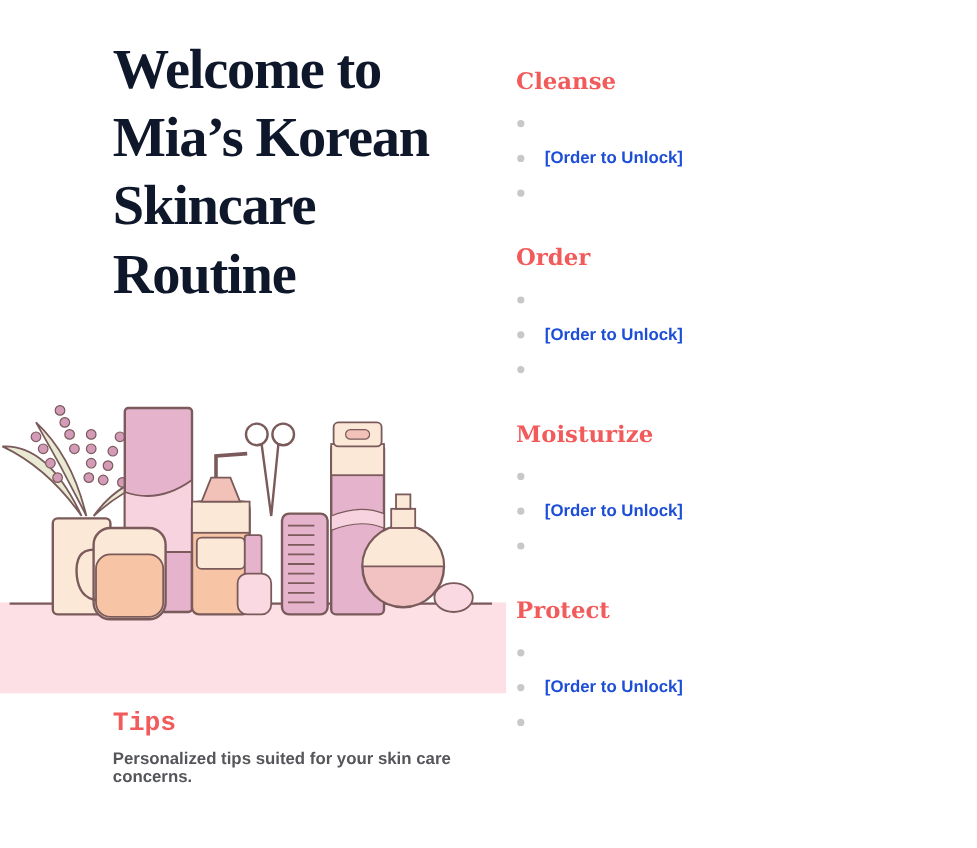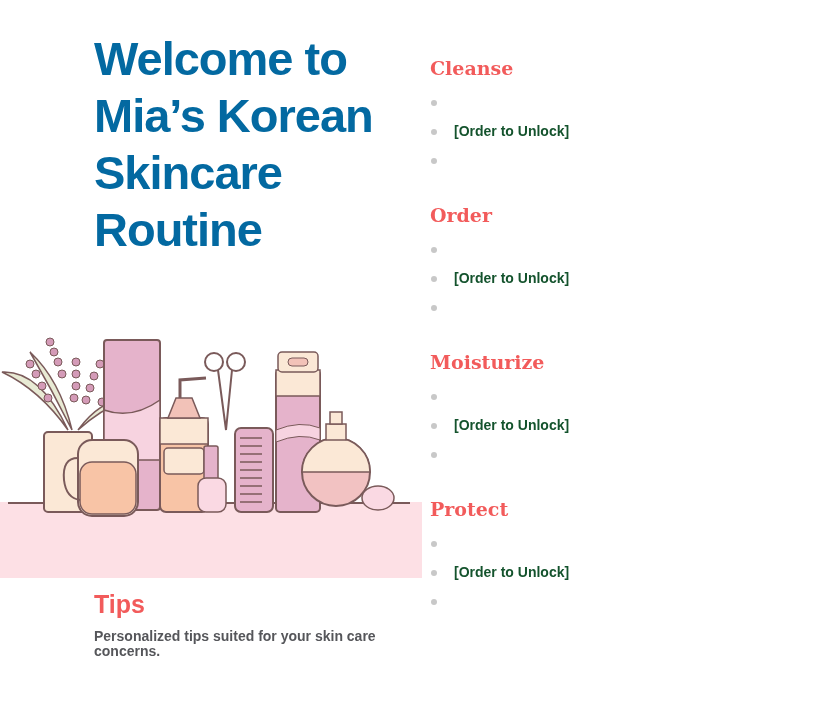--- a/index.html
+++ b/index.html
@@ -1,28 +1,28 @@
 <!DOCTYPE html>
 <html><head>
 <meta charset="utf-8">
 <style>
   html, body { margin:0; padding:0; background:#ffffff; }
   body { width:814px; height:707px; position:relative; overflow:hidden; font-family:"Liberation Sans", sans-serif; }
   .hero-title { position:absolute; left:94px; top:30px; width:320px; margin:0;
-    font-family:Liberation Sans, sans-serif; font-weight:bold; font-size:47px; line-height:57px;
-    color:#0369a1; letter-spacing:-1px; }
+    font-family:Liberation Serif, serif; font-weight:bold; font-size:47px; line-height:57px;
+    color:#0f172a; letter-spacing:-1px; }
   .illustration { position:absolute; left:0; top:330px; width:422px; height:248px; }
   .tips { position:absolute; left:94px; top:590px; width:310px; }
-  .tips h2 { margin:0 0 10px 0; font-family:Liberation Sans, sans-serif; font-weight:bold; font-size:25px; color:#f25b5b; }
+  .tips h2 { margin:0 0 10px 0; font-family:Liberation Mono, monospace; font-weight:bold; font-size:22px; color:#f25b5b; }
   .tips p { margin:0; font-size:14px; line-height:15px; color:#55565a; font-weight:bold; }
   .steps { position:absolute; left:430px; top:56px; width:360px; }
   .step { height:147px; }
   .step h2 { margin:0; font-family:"DejaVu Serif", serif; font-weight:bold; font-size:19px; color:#f25b5b; height:32px; line-height:24px; }
   .step ul { list-style:none; margin:0; padding:0; }
-  .step li { position:relative; height:29px; line-height:29px; padding-left:24px; font-size:14px; font-weight:bold; color:#14532d; }
+  .step li { position:relative; height:29px; line-height:29px; padding-left:24px; font-size:14px; font-weight:bold; color:#1d4ed8; }
   .step li::before { content:""; position:absolute; left:1px; top:12px; width:6px; height:6px; border-radius:50%; background:#c8c8c8; }
 </style>
 </head>
 <body>
 
 <h1 class="hero-title">Welcome to Mia’s Korean Skincare Routine</h1>
 
 <div class="illustration">
   <svg width="422" height="248" viewBox="0 0 422 248" xmlns="http://www.w3.org/2000/svg">
     <rect x="0" y="172" width="422" height="76" fill="#fde0e5"></rect>

